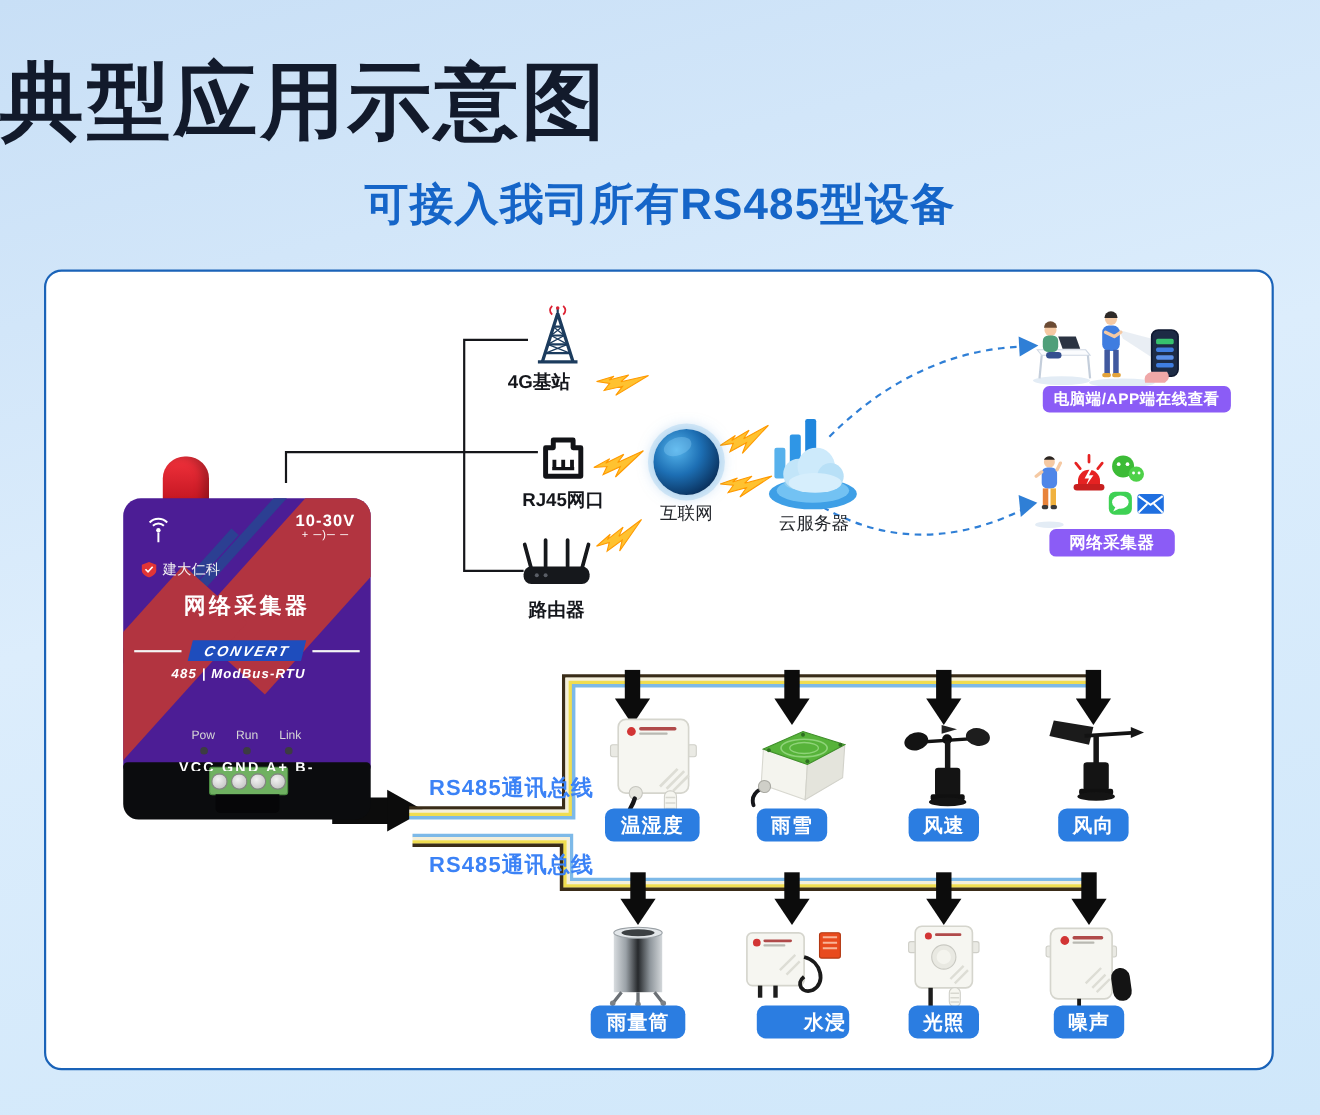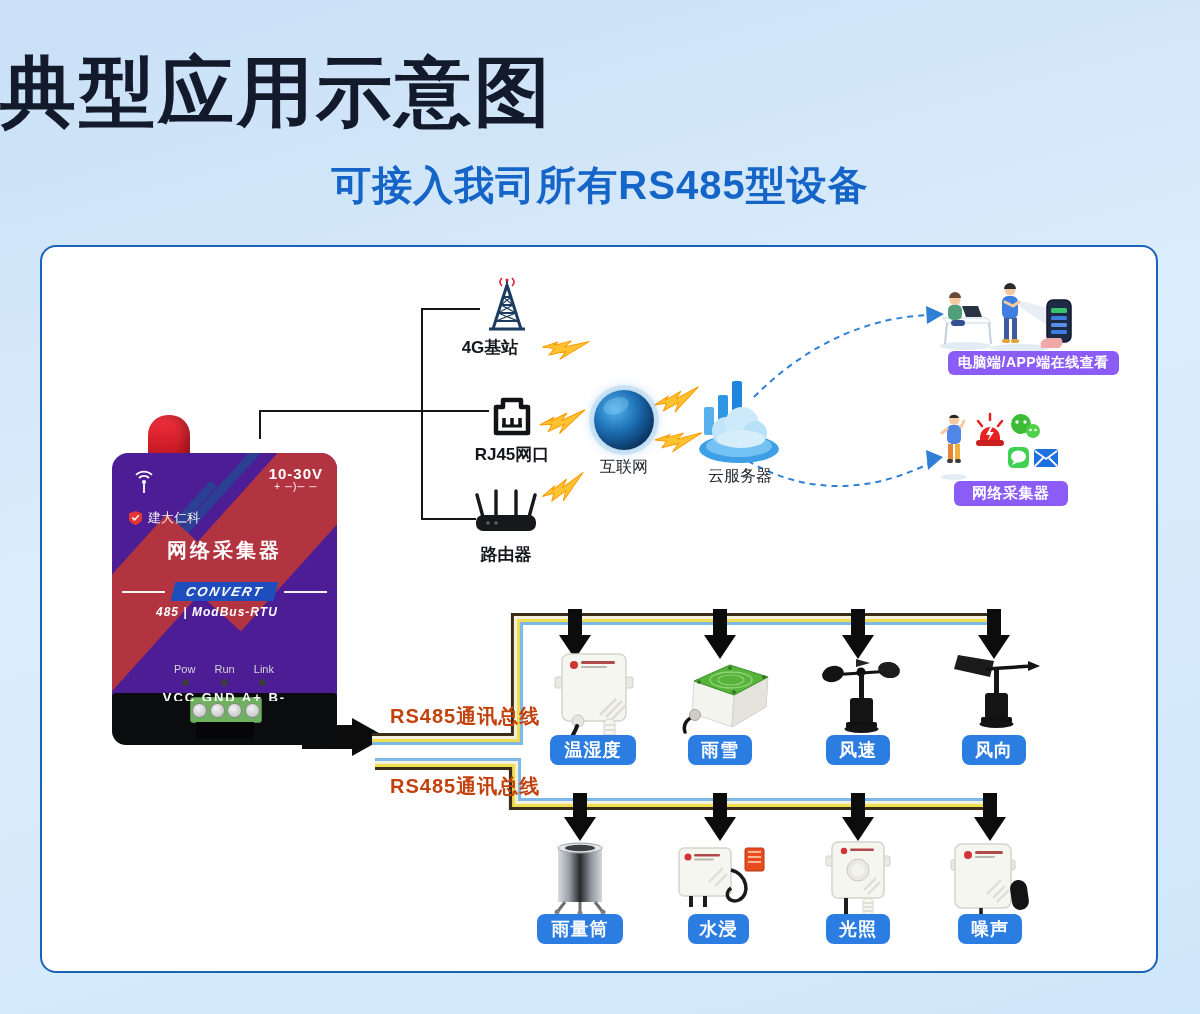--- a/index.html
+++ b/index.html
@@ -16,21 +16,21 @@
   .subtitle{
     top:158px;left:0;width:100%;text-align:center;
     font-size:40px;font-weight:700;color:#1565c8;letter-spacing:1px;
   }
   .panel{
     left:40px;top:245px;width:1114px;height:724px;
     background:#ffffff;border:2px solid #1a63b8;border-radius:16px;
   }
   .lbl{font-size:17px;font-weight:700;color:#15171c;text-align:center;}
   .lbl-soft{font-size:16px;font-weight:400;color:#23262b;text-align:center;}
-  .buslbl{font-size:20px;font-weight:700;color:#c2410c;letter-spacing:1px;}
+  .buslbl{font-size:20px;font-weight:700;color:#3b82f6;letter-spacing:1px;}
   .tag{
     background:#2b7de1;color:#fff;font-size:18px;font-weight:700;
     text-align:center;border-radius:8px;padding:3px 0;letter-spacing:1px;
   }
   .badge{
     background:#8b5cf6;color:#fff;font-weight:700;border-radius:6px;
     padding:3px 10px;white-space:nowrap;letter-spacing:.5px;
   }
   
   .dev-antenna{
@@ -390,21 +390,21 @@
     <circle cx="13" cy="15" r="3.5" fill="#d23535"></circle>
     <rect x="19" y="12" width="26" height="2.6" rx="1.3" fill="#b04a4a"></rect>
     <rect x="19" y="16.5" width="20" height="2" rx="1" fill="#b9b9b2"></rect>
     <path d="M34,40 L48,26 M40,44 L52,32" stroke="#ddddd5" stroke-width="2.2"></path>
     <rect x="14" y="54" width="4" height="11" fill="#1d1d1d"></rect>
     <rect x="28" y="54" width="4" height="11" fill="#1d1d1d"></rect>
     <path d="M56,28 C72,32 76,52 64,58 C54,62 48,52 56,46" stroke="#1a1a1a" stroke-width="3.5" fill="none"></path>
     <rect x="70" y="6" width="19" height="23" rx="2" fill="#e84b1e" stroke="#b33812"></rect>
     <path d="M73,10 h13 M73,15 h13 M73,20 h13" stroke="#f9b598" stroke-width="1.8"></path>
   </svg>
-  <div class="abs tag" style="left:646px;top:667px;width:61px;">水浸</div>
+  <div class="abs tag" style="left:646px;top:667px;width:44px;padding-left:40px;">水浸</div>
 
   <svg class="abs" style="left:778px;top:591px;" width="78" height="82" viewBox="0 0 78 82">
     <rect x="6" y="18" width="7" height="10" rx="2" fill="#eaeae4" stroke="#cfcfc8"></rect>
     <rect x="63" y="18" width="7" height="10" rx="2" fill="#eaeae4" stroke="#cfcfc8"></rect>
     <rect x="12" y="4" width="52" height="56" rx="6" fill="#f6f6f1" stroke="#d5d5cd" stroke-width="1.5"></rect>
     <circle cx="24" cy="13" r="3.2" fill="#d23535"></circle>
     <rect x="30" y="10.5" width="24" height="2.4" rx="1.2" fill="#b04a4a"></rect>
     <circle cx="38" cy="32" r="11" fill="#e9e9e2" stroke="#c9c9c2"></circle>
     <circle cx="38" cy="32" r="6.5" fill="#f4f4ee"></circle>
     <path d="M44,52 L56,40 M48,56 L60,44" stroke="#ddddd5" stroke-width="2.2"></path>

